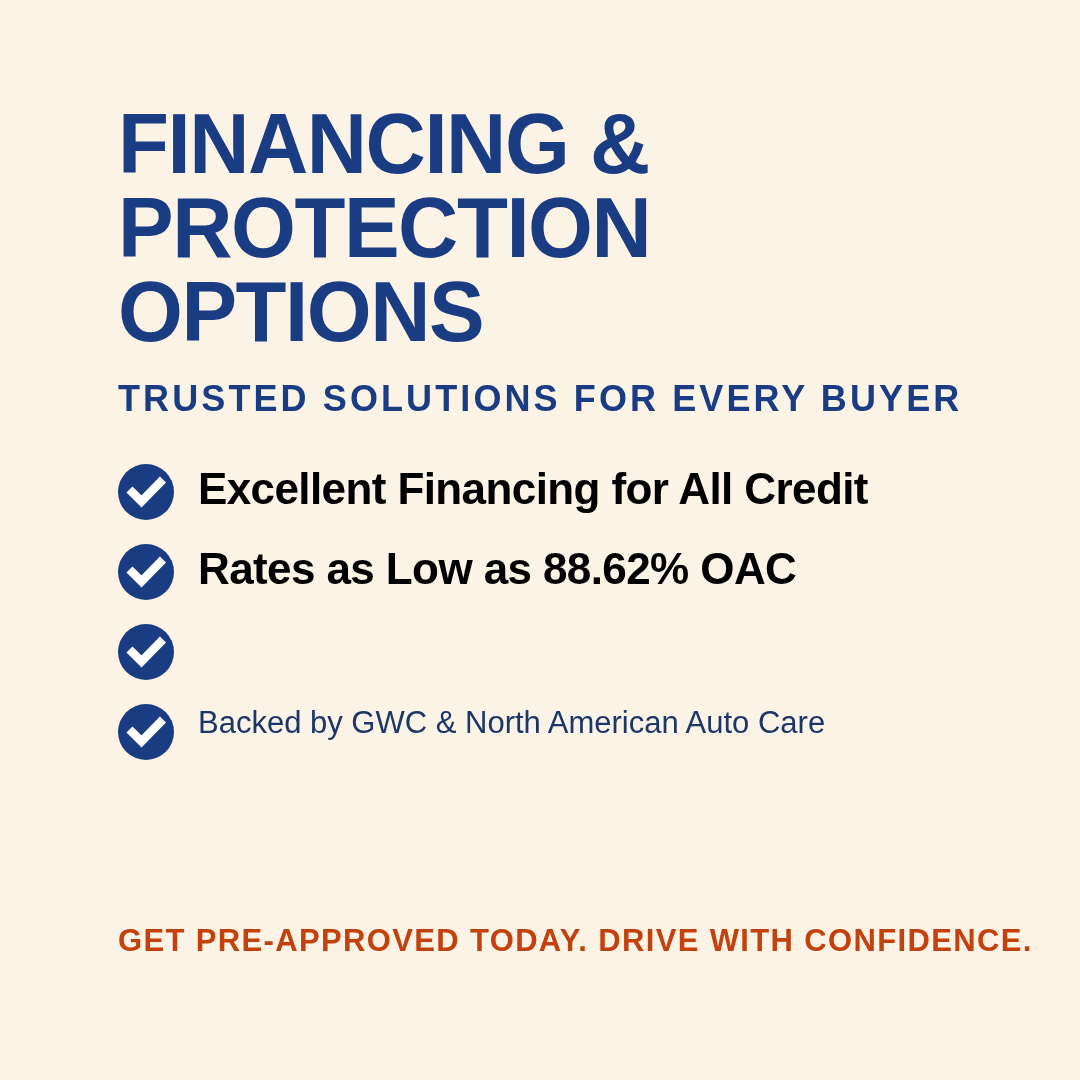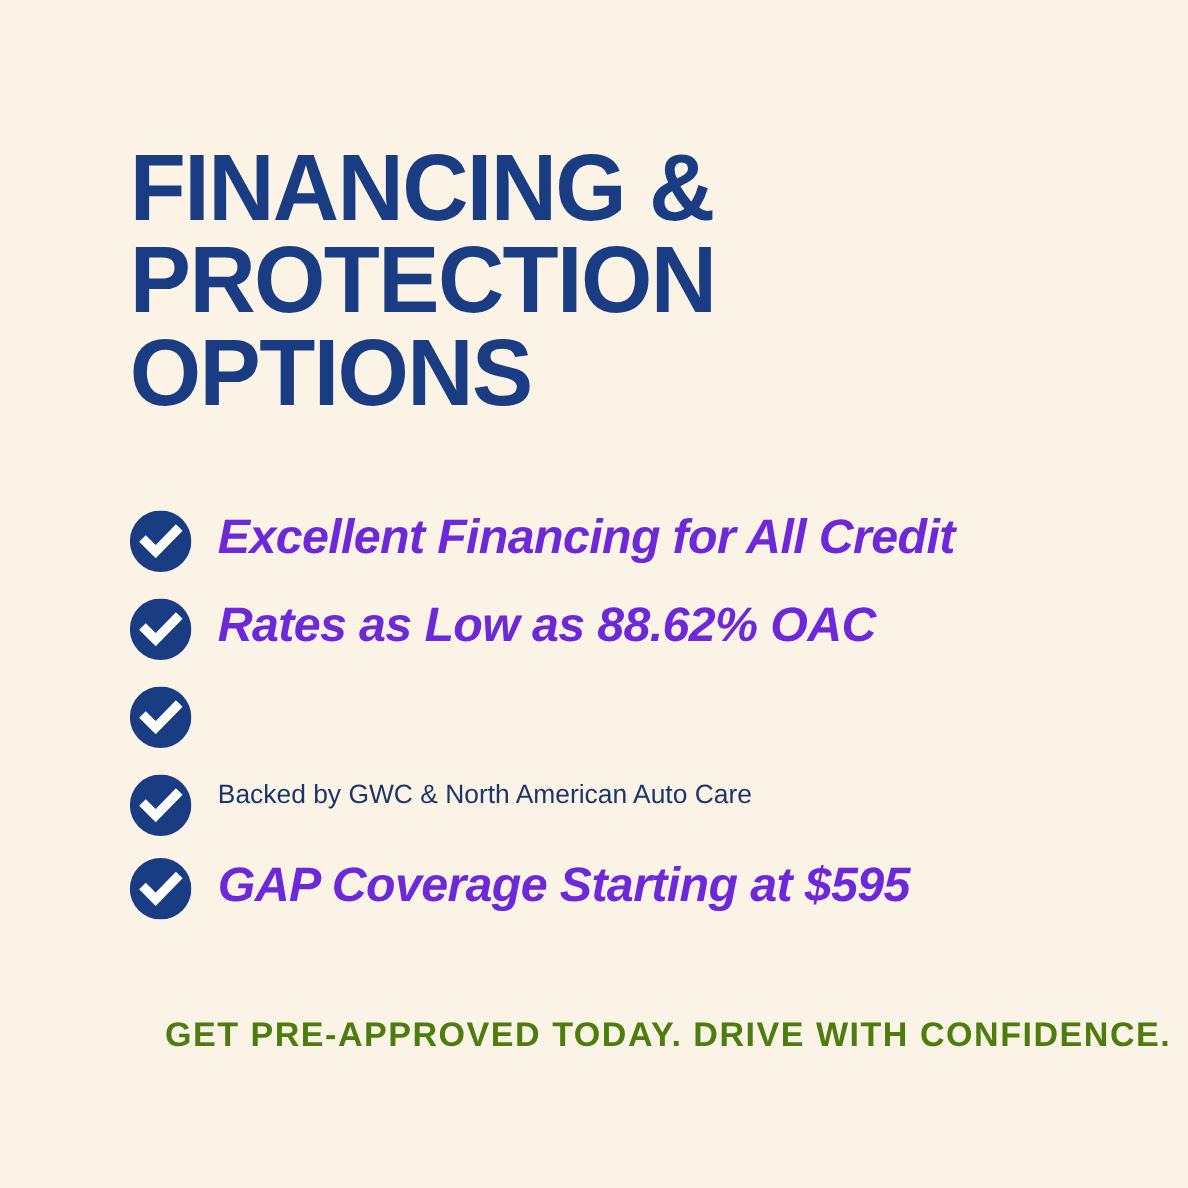--- a/index.html
+++ b/index.html
@@ -16,21 +16,20 @@
     font-family: "Liberation Sans", "DejaVu Sans", sans-serif;
     -webkit-font-smoothing: antialiased;
   }
 
   
   .headline {
     position: absolute;
     left: 118px;
     top: 101px;
     width: 900px;
-    margin-top: 28px;
   }
   .headline-line {
     display: block;
     font-family: "Liberation Sans Narrow", "Liberation Sans", sans-serif;
     font-weight: 700;
     font-size: 86px;
     line-height: 84px;
     letter-spacing: -1.5px;
     color: #1A3C82;
     transform: scaleX(0.97);
@@ -77,60 +76,59 @@
   .check-body {
     flex: 1 1 auto;
     min-width: 0;
   }
   .check-label {
     display: block;
     font-weight: 700;
     font-size: 44px;
     line-height: 54px;
     letter-spacing: -0.6px;
-    color: #6d28d9;
+    color: #000000;
     white-space: nowrap;
-    font-style: italic;
   }
   .check-sub {
     display: block;
     font-weight: 400;
-    font-size: 24px;
+    font-size: 31px;
     line-height: 38px;
     letter-spacing: 0px;
     color: #1B3668;
     margin-top: 2px;
     white-space: nowrap;
   }
 
   
   .footer {
     position: absolute;
     left: 118px;
     top: 922px;
     font-weight: 700;
     font-size: 31px;
     line-height: 38px;
     letter-spacing: 1.35px;
-    color: #4d7c0f;
+    color: #c2410c;
     white-space: nowrap;
-    margin-left: 32px;
   }
 </style>
 </head>
 <body>
 
 <div class="canvas">
 
   <div class="headline">
     <span class="headline-line">FINANCING &amp;</span>
     <span class="headline-line">PROTECTION</span>
     <span class="headline-line">OPTIONS</span>
   </div>
 
+  <div class="subtitle">TRUSTED SOLUTIONS FOR EVERY BUYER</div>
 
   <div class="checklist">
 
     <div class="check-item">
       <span class="check-icon">
         <svg width="56" height="56" viewBox="0 0 56 56" aria-hidden="true">
           <circle cx="28" cy="28" r="28" fill="#1A3C82"></circle>
           <path d="M14.5 28.5 L23.5 37.5 L42 18.5" fill="none" stroke="#FFFFFF" stroke-width="8.5" stroke-linecap="square" stroke-linejoin="miter"></path>
         </svg>
       </span>
@@ -165,29 +163,18 @@
         <svg width="56" height="56" viewBox="0 0 56 56" aria-hidden="true">
           <circle cx="28" cy="28" r="28" fill="#1A3C82"></circle>
           <path d="M14.5 28.5 L23.5 37.5 L42 18.5" fill="none" stroke="#FFFFFF" stroke-width="8.5" stroke-linecap="square" stroke-linejoin="miter"></path>
         </svg>
       </span>
       <span class="check-body">
         <span class="check-sub">Backed by GWC &amp; North American Auto Care</span>
       </span>
     </div>
 
-    <div class="check-item">
-      <span class="check-icon">
-        <svg width="56" height="56" viewBox="0 0 56 56" aria-hidden="true">
-          <circle cx="28" cy="28" r="28" fill="#1A3C82"></circle>
-          <path d="M14.5 28.5 L23.5 37.5 L42 18.5" fill="none" stroke="#FFFFFF" stroke-width="8.5" stroke-linecap="square" stroke-linejoin="miter"></path>
-        </svg>
-      </span>
-      <span class="check-body">
-        <span class="check-label">GAP Coverage Starting at $595</span>
-      </span>
-    </div>
 
   </div>
 
   <div class="footer">GET PRE-APPROVED TODAY. DRIVE WITH CONFIDENCE.</div>
 
 </div>
 
 </body></html>

